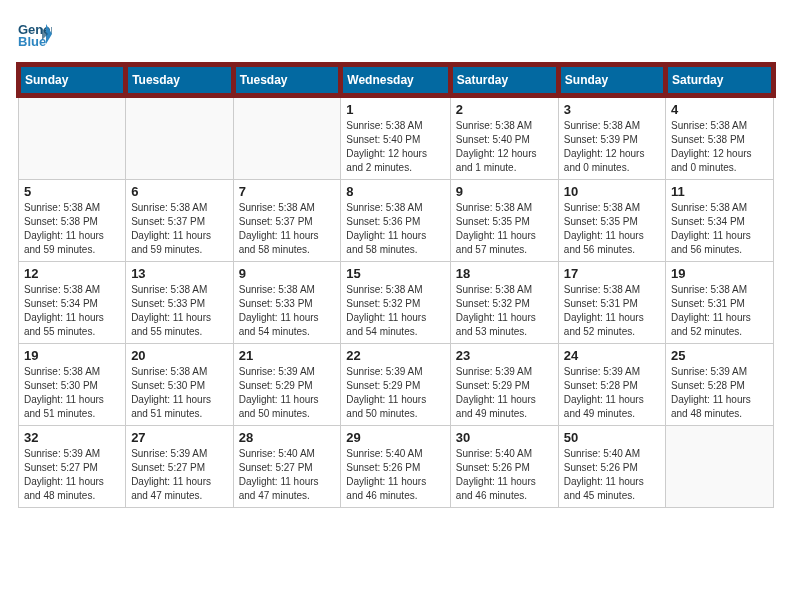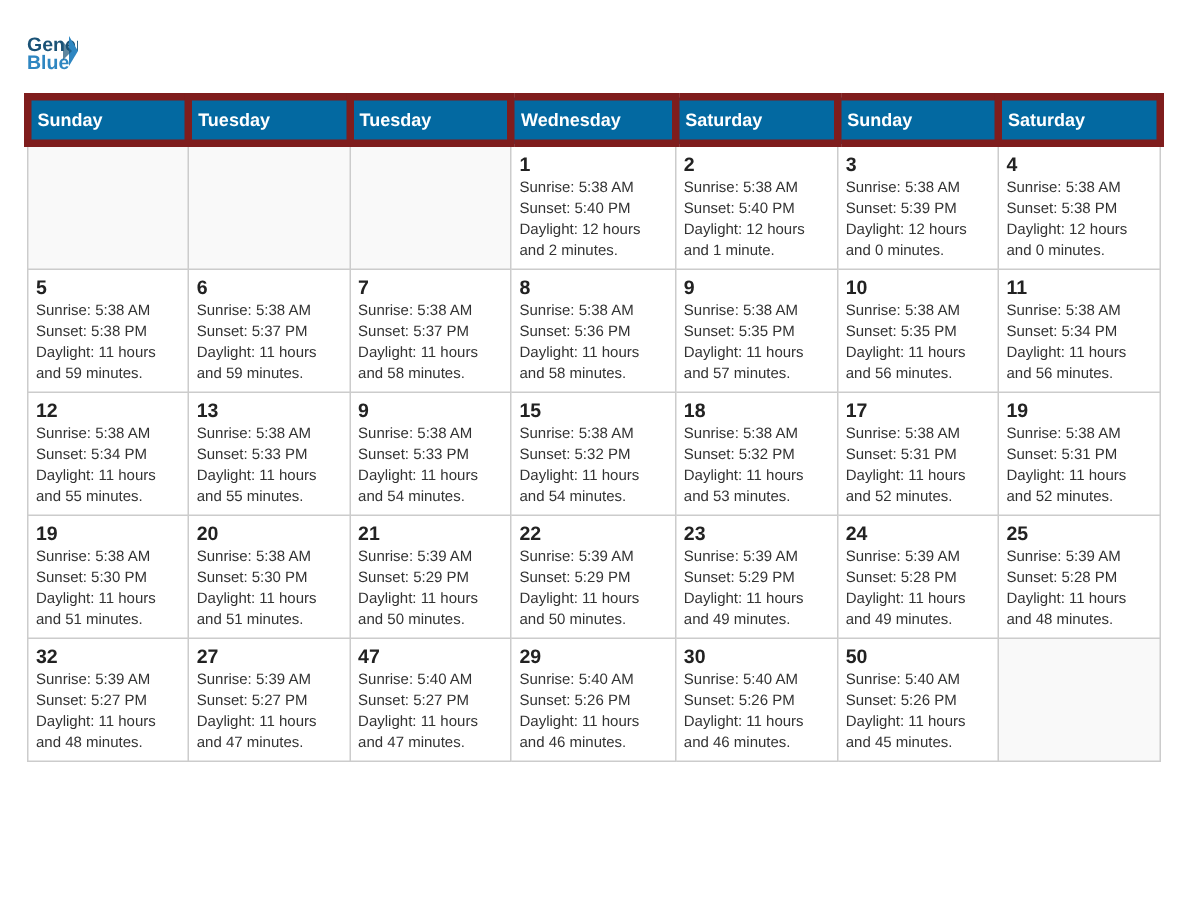--- a/index.html
+++ b/index.html
@@ -300,21 +300,21 @@
 and 48 minutes.</div>
         </td>
         <td>
           <div class="day-num">27</div>
           <div class="day-info" style="white-space: pre-line;">Sunrise: 5:39 AM
 Sunset: 5:27 PM
 Daylight: 11 hours
 and 47 minutes.</div>
         </td>
         <td>
-          <div class="day-num">47</div>
+          <div class="day-num">28</div>
           <div class="day-info" style="white-space: pre-line;">Sunrise: 5:40 AM
 Sunset: 5:27 PM
 Daylight: 11 hours
 and 47 minutes.</div>
         </td>
         <td>
           <div class="day-num">29</div>
           <div class="day-info" style="white-space: pre-line;">Sunrise: 5:40 AM
 Sunset: 5:26 PM
 Daylight: 11 hours

